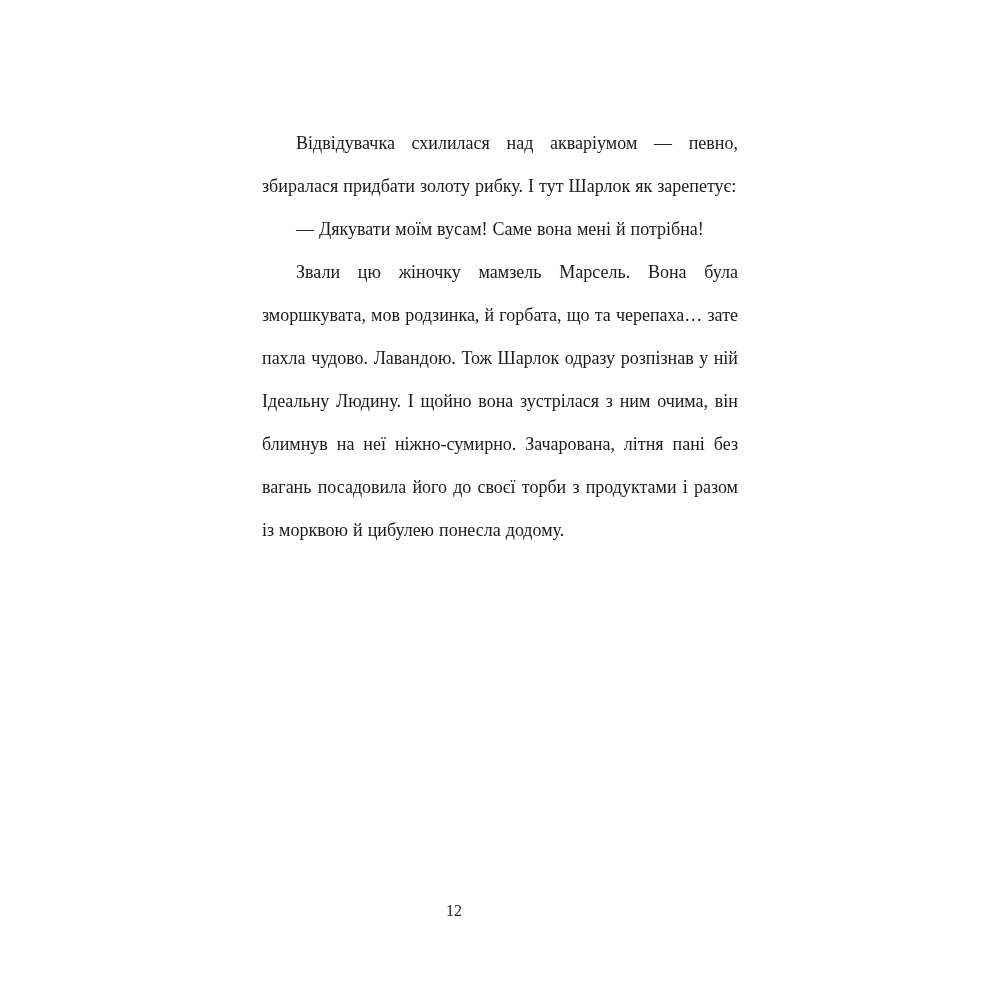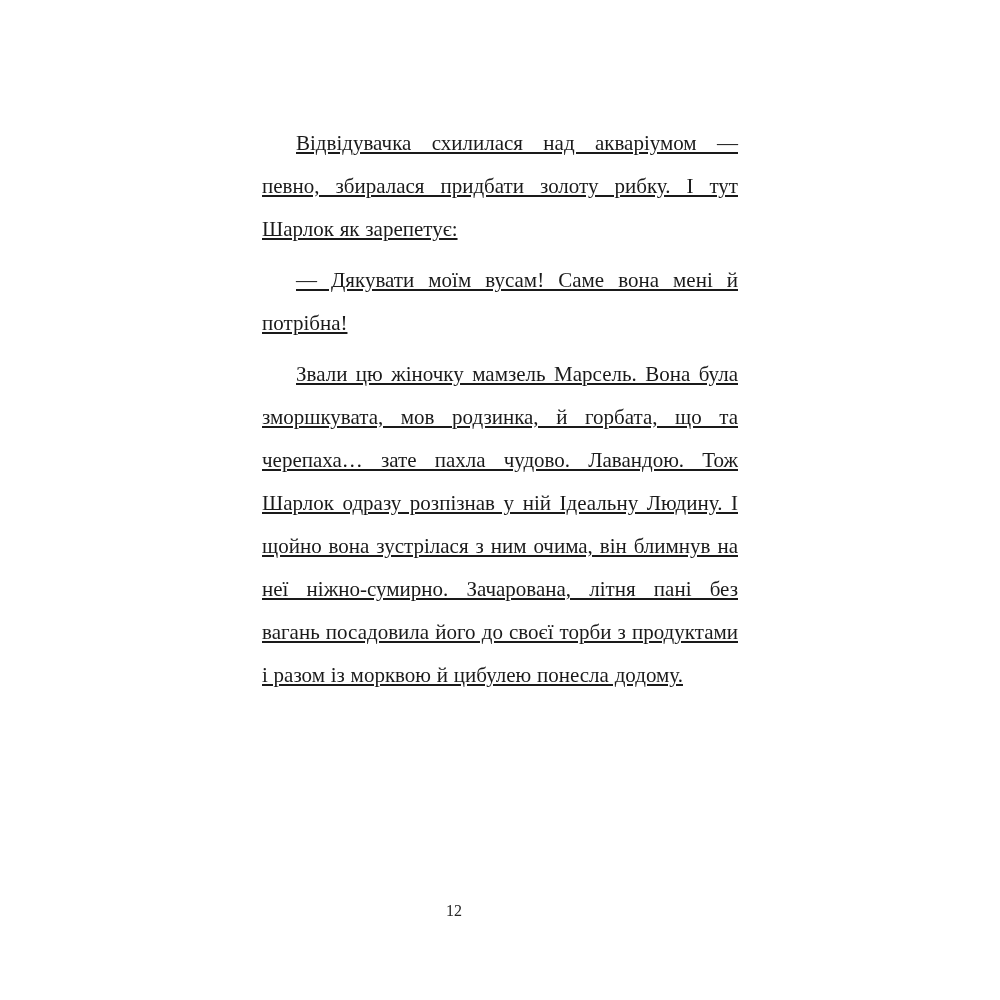--- a/index.html
+++ b/index.html
@@ -24,28 +24,27 @@
   .text-block {
     position: absolute;
     left: 262px;
     top: 122px;
     width: 476px;
   }
   .para {
     margin: 0 0 0 0;
     text-indent: 34px;
     text-align: justify;
-    font-size: 21px;
+    font-size: 18px;
     line-height: 43px;
     hyphens: manual;
     word-spacing: 0.5px;
-    text-decoration: underline;
   }
   .para + .para {
-    margin-top: 8px;
+    margin-top: 0px;
   }
   .para-last {
     text-align: left;
   }
   .folio {
     position: absolute;
     left: 0;
     top: 902px;
     width: 908px;
     text-align: center;

